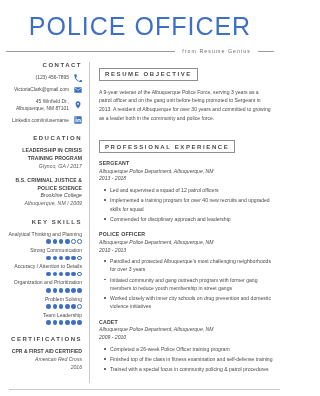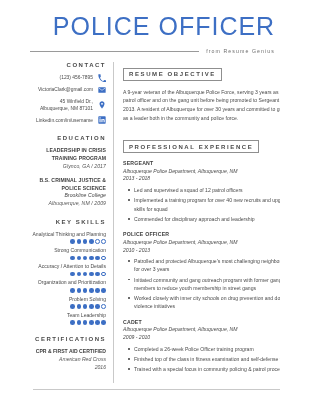--- a/index.html
+++ b/index.html
@@ -14,21 +14,20 @@
     color: #3d3d3d;
     overflow: hidden;
   }
 
   .page {
     position: relative;
     width: 280px;
     height: 396px;
     box-sizing: border-box;
     padding: 0;
-    margin-left: 24px;
   }
 
   
   .header {
     padding-top: 14px;
     text-align: center;
   }
   .name-title {
     font-size: 25px;
     letter-spacing: 1.0px;

